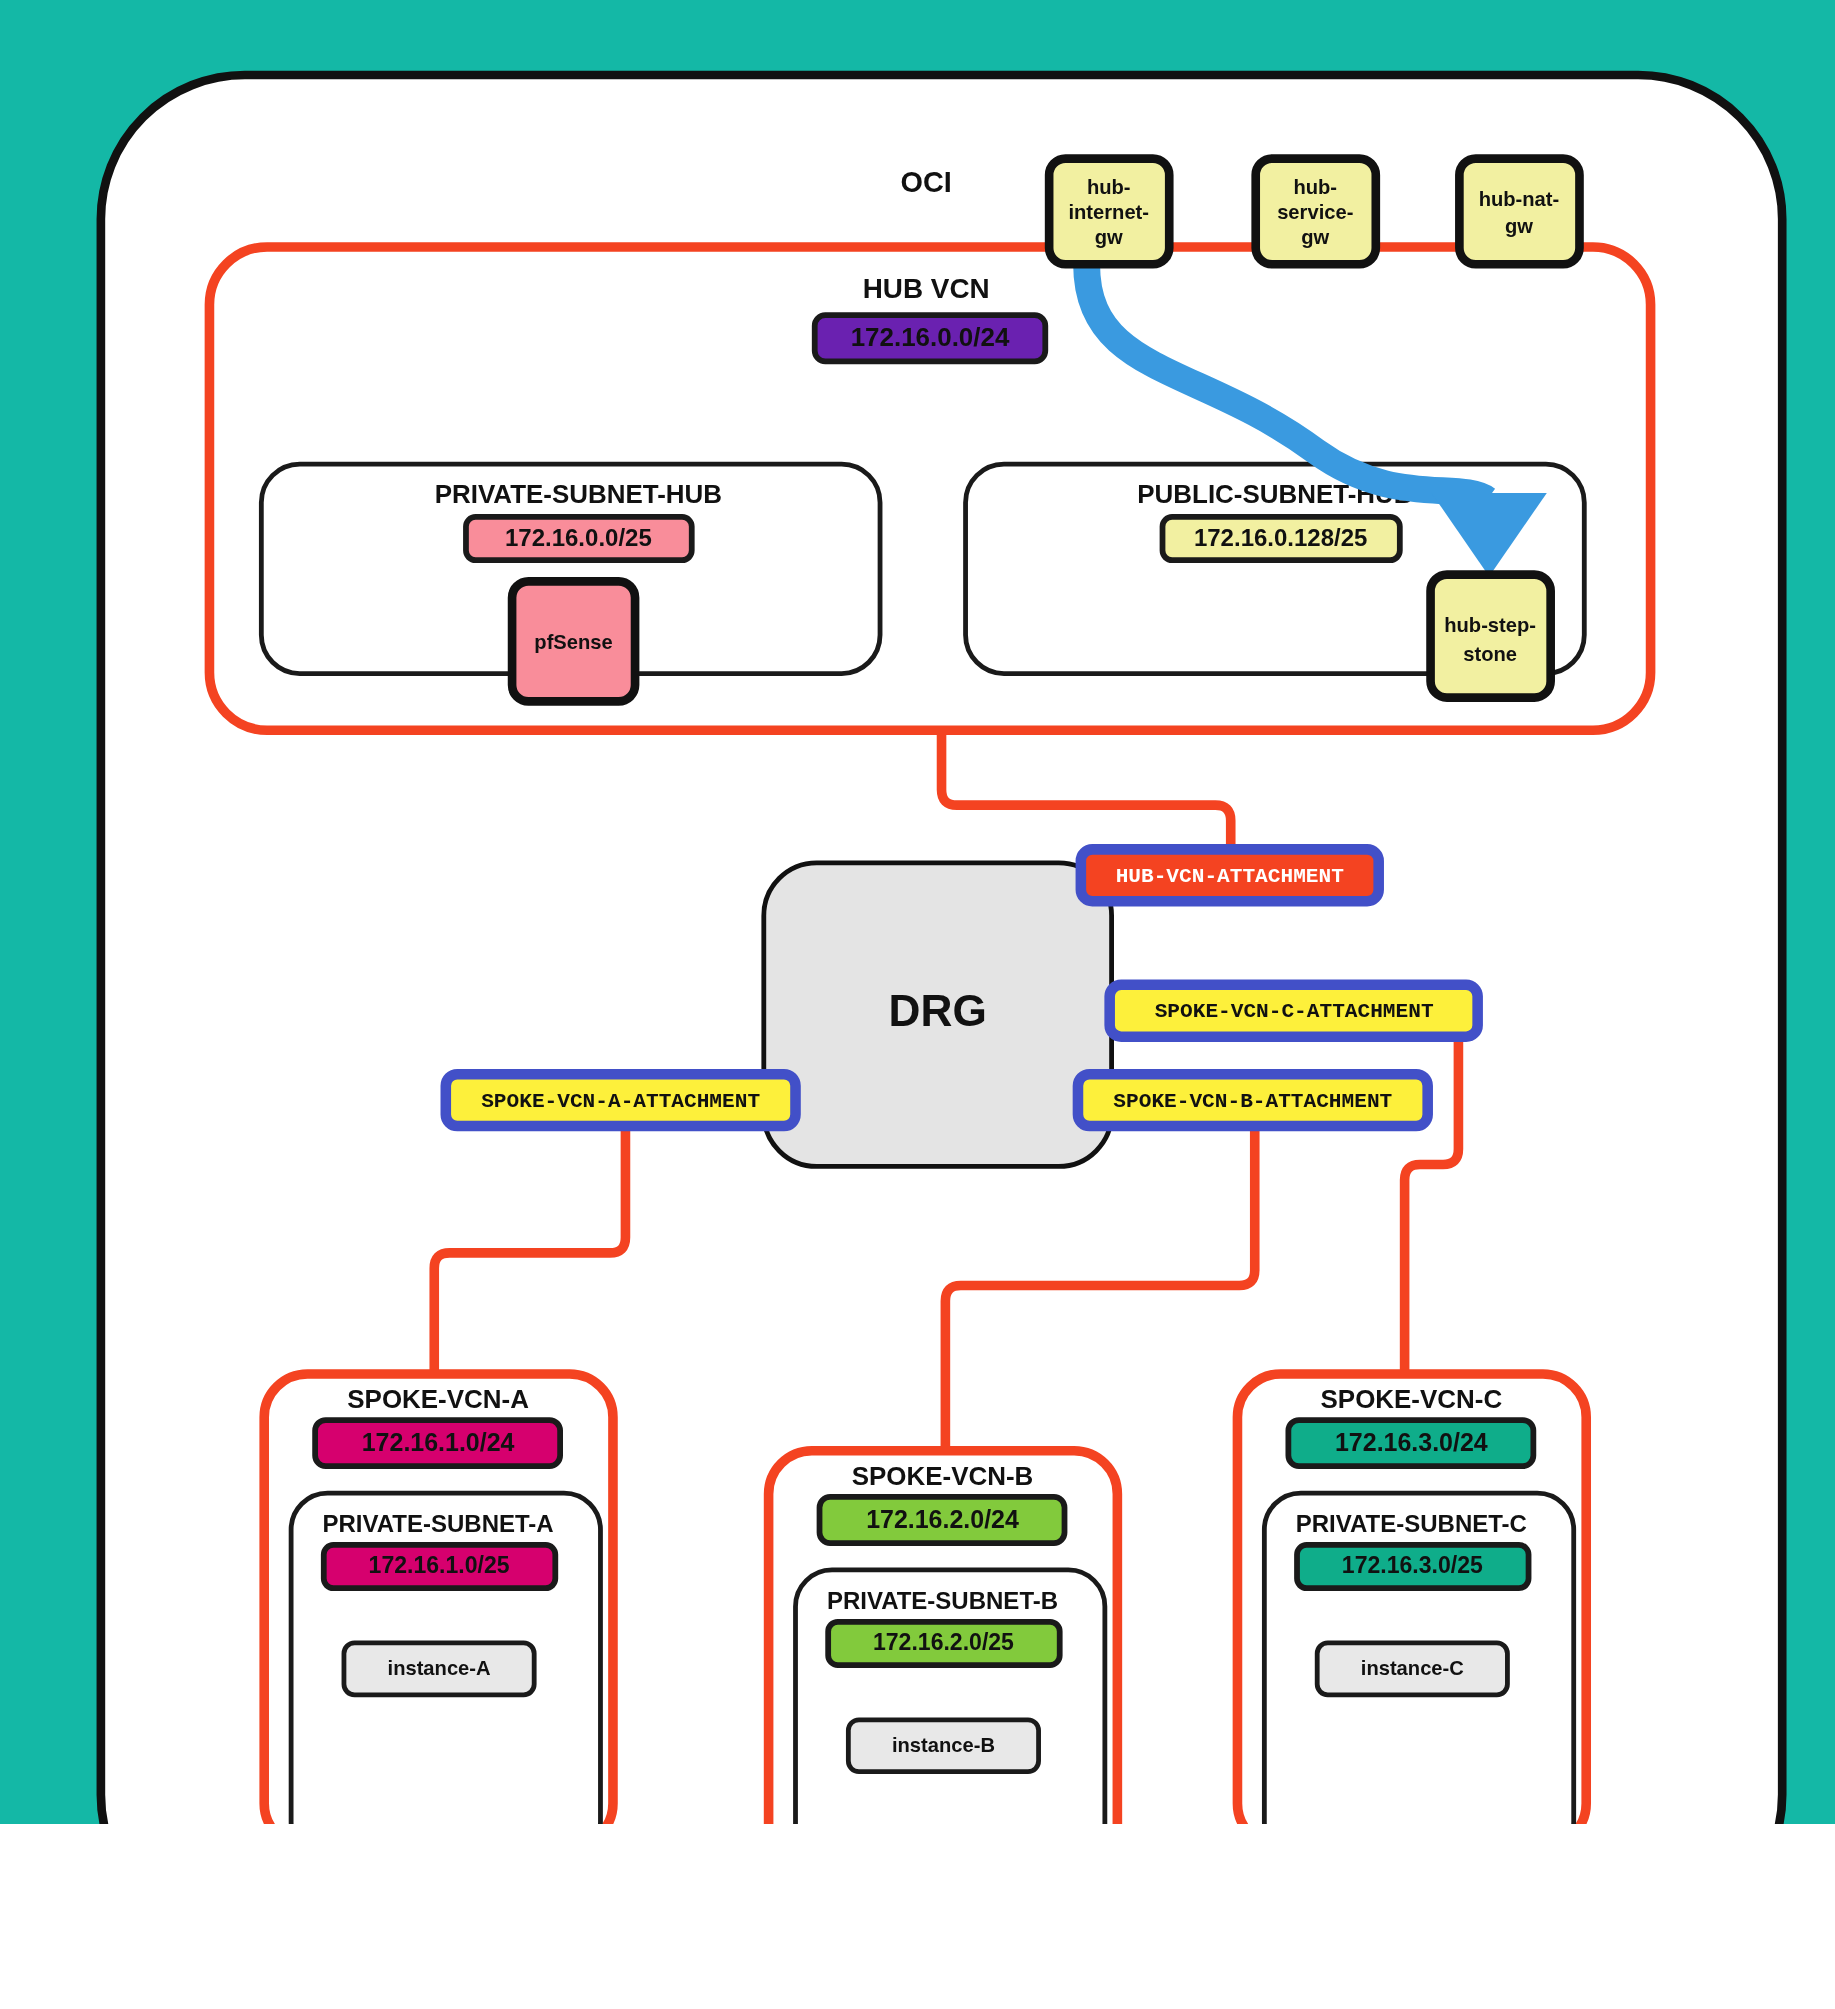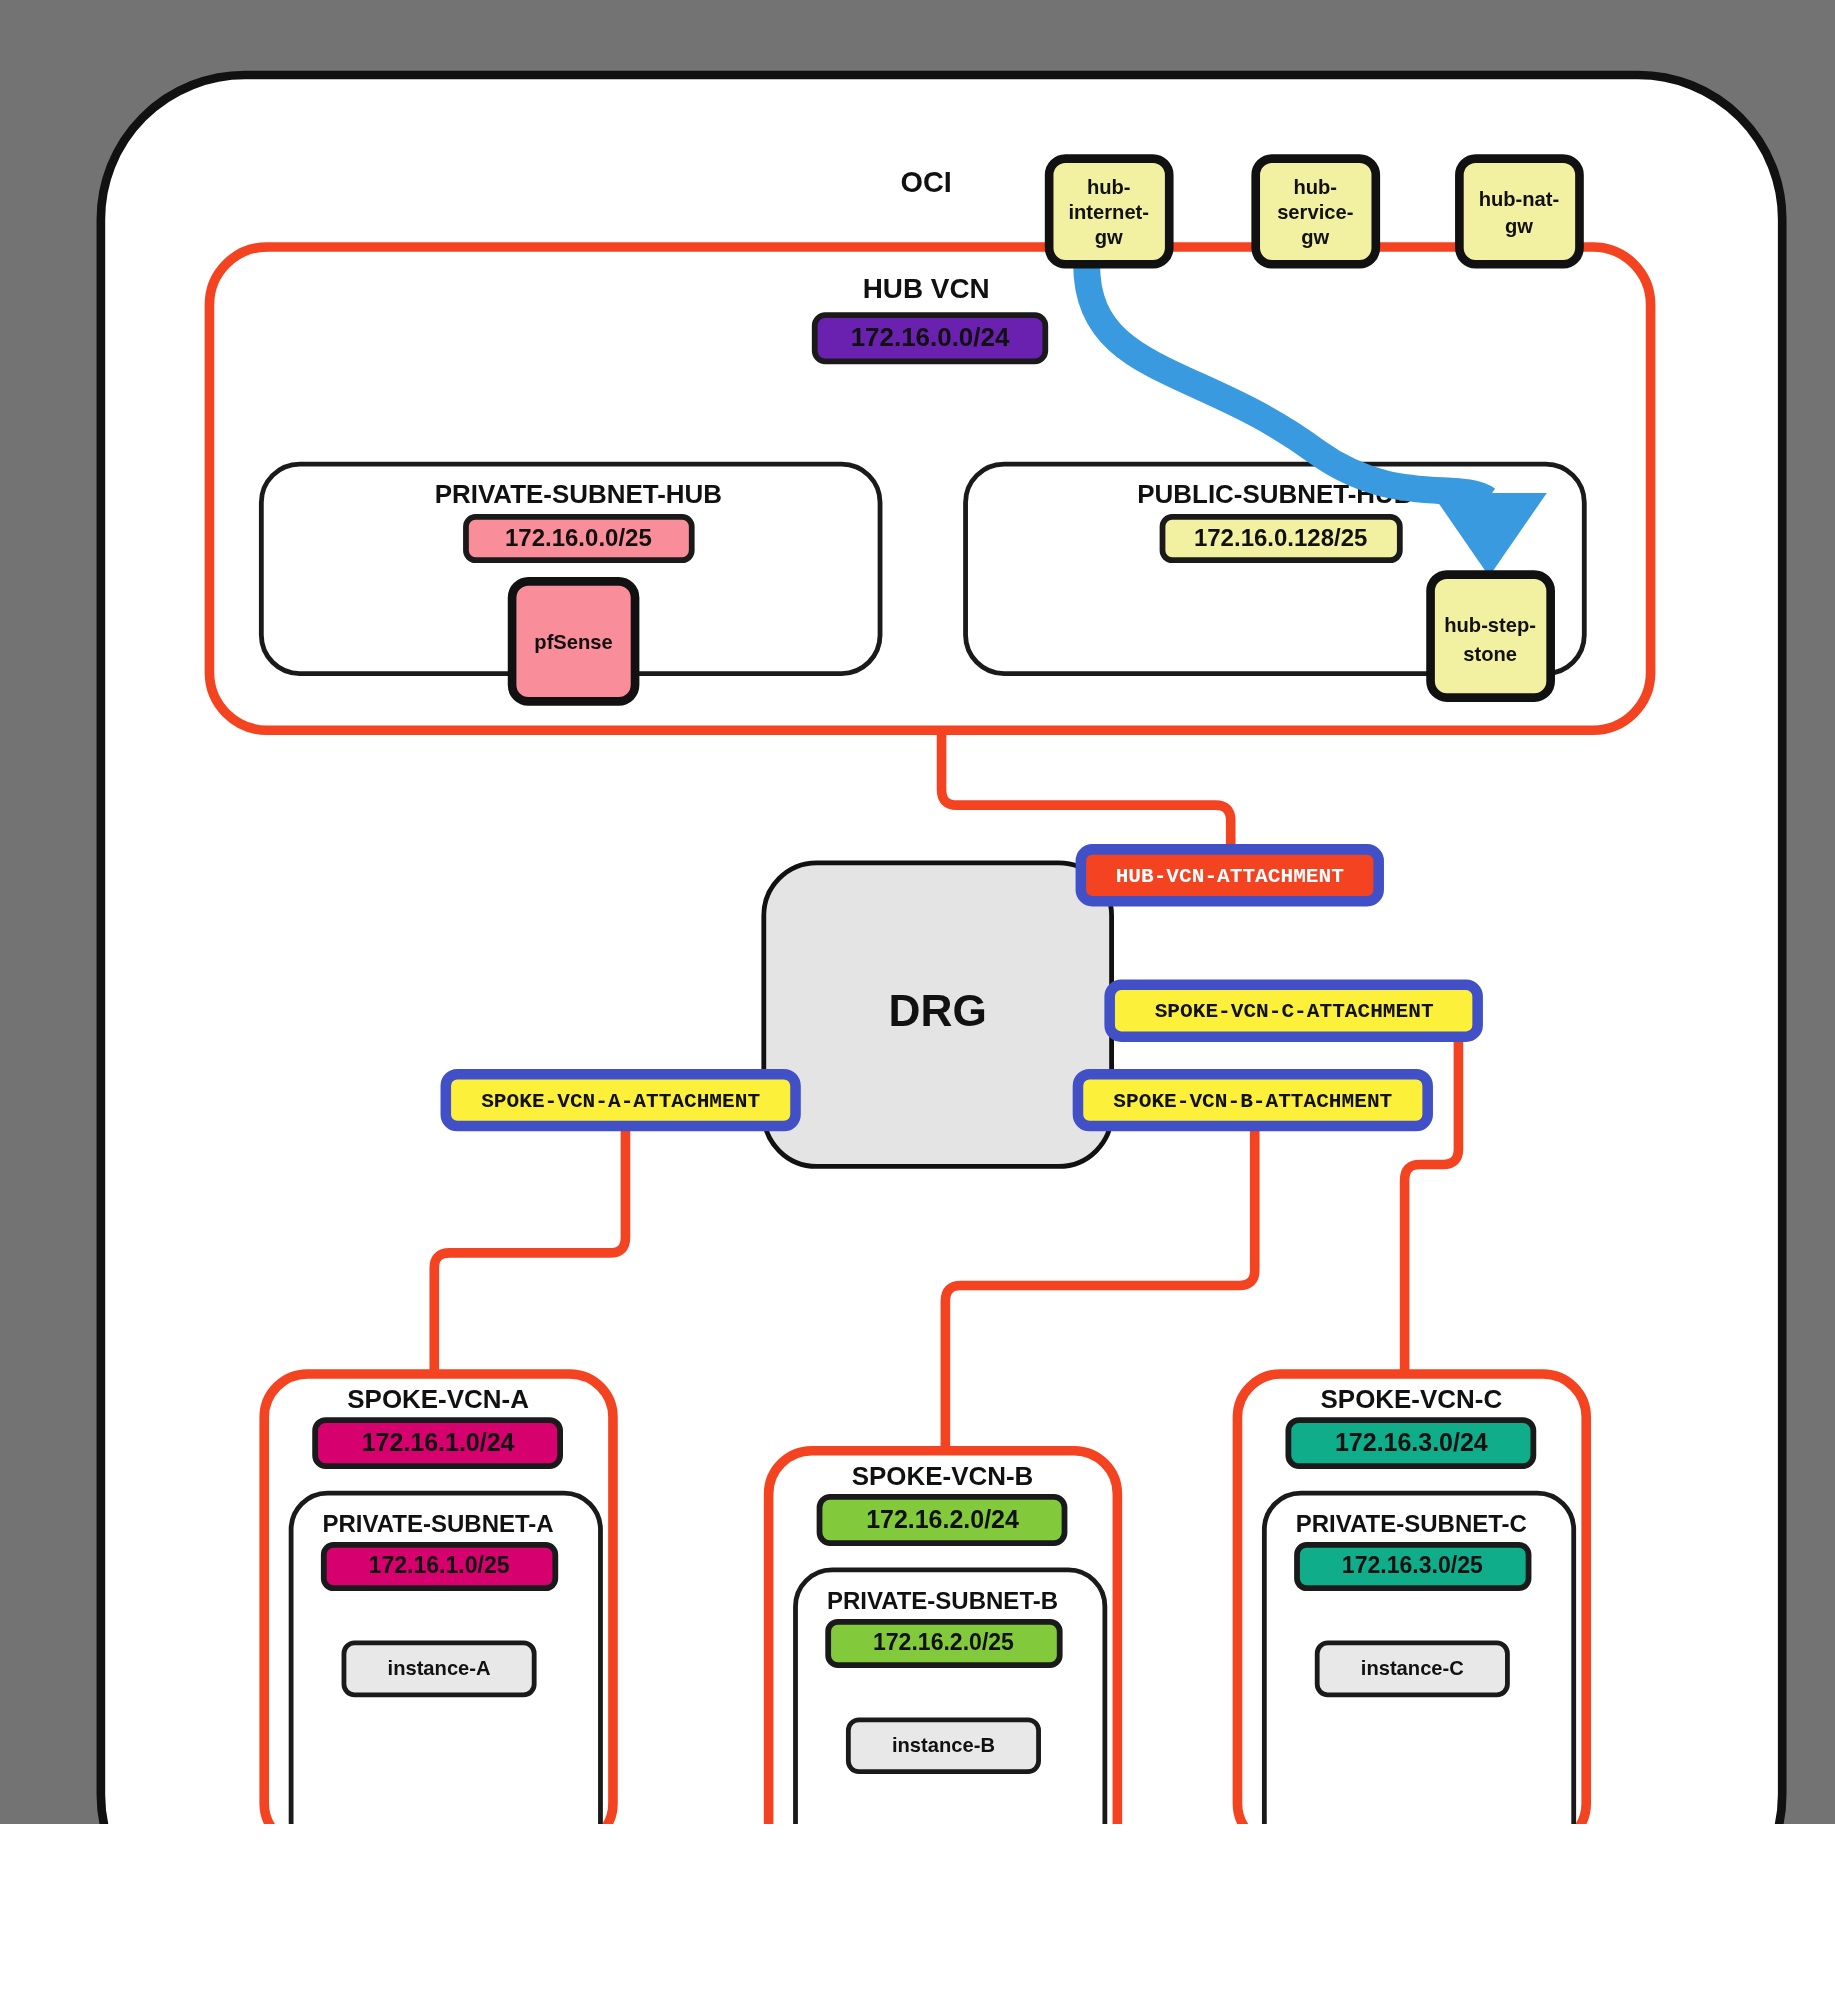--- a/index.html
+++ b/index.html
@@ -1,17 +1,17 @@
 <!DOCTYPE html>
 <html><head>
 <meta charset="utf-8">
 <style>
   html,body{margin:0;padding:0;background:#ffffff;}
   body{width:1836px;height:2010px;font-family:"Liberation Sans",sans-serif;}
-  #stage{position:relative;width:1836px;height:1824px;overflow:hidden;background:#737373;}
+  #stage{position:relative;width:1836px;height:1824px;overflow:hidden;background:#14b8a6;}
   svg#canvas{position:absolute;left:0;top:0;width:1836px;height:2010px;}
   .lbl{font-family:"Liberation Sans",sans-serif;font-weight:bold;fill:#111111;text-anchor:middle;dominant-baseline:middle;}
   .mono{font-family:"Liberation Mono",monospace;font-weight:bold;text-anchor:middle;dominant-baseline:middle;letter-spacing:0px;}
 </style>
 </head>
 <body>
 
 <div id="stage">
 <svg id="canvas" viewBox="0 0 1911 2092" xmlns="http://www.w3.org/2000/svg">
 

